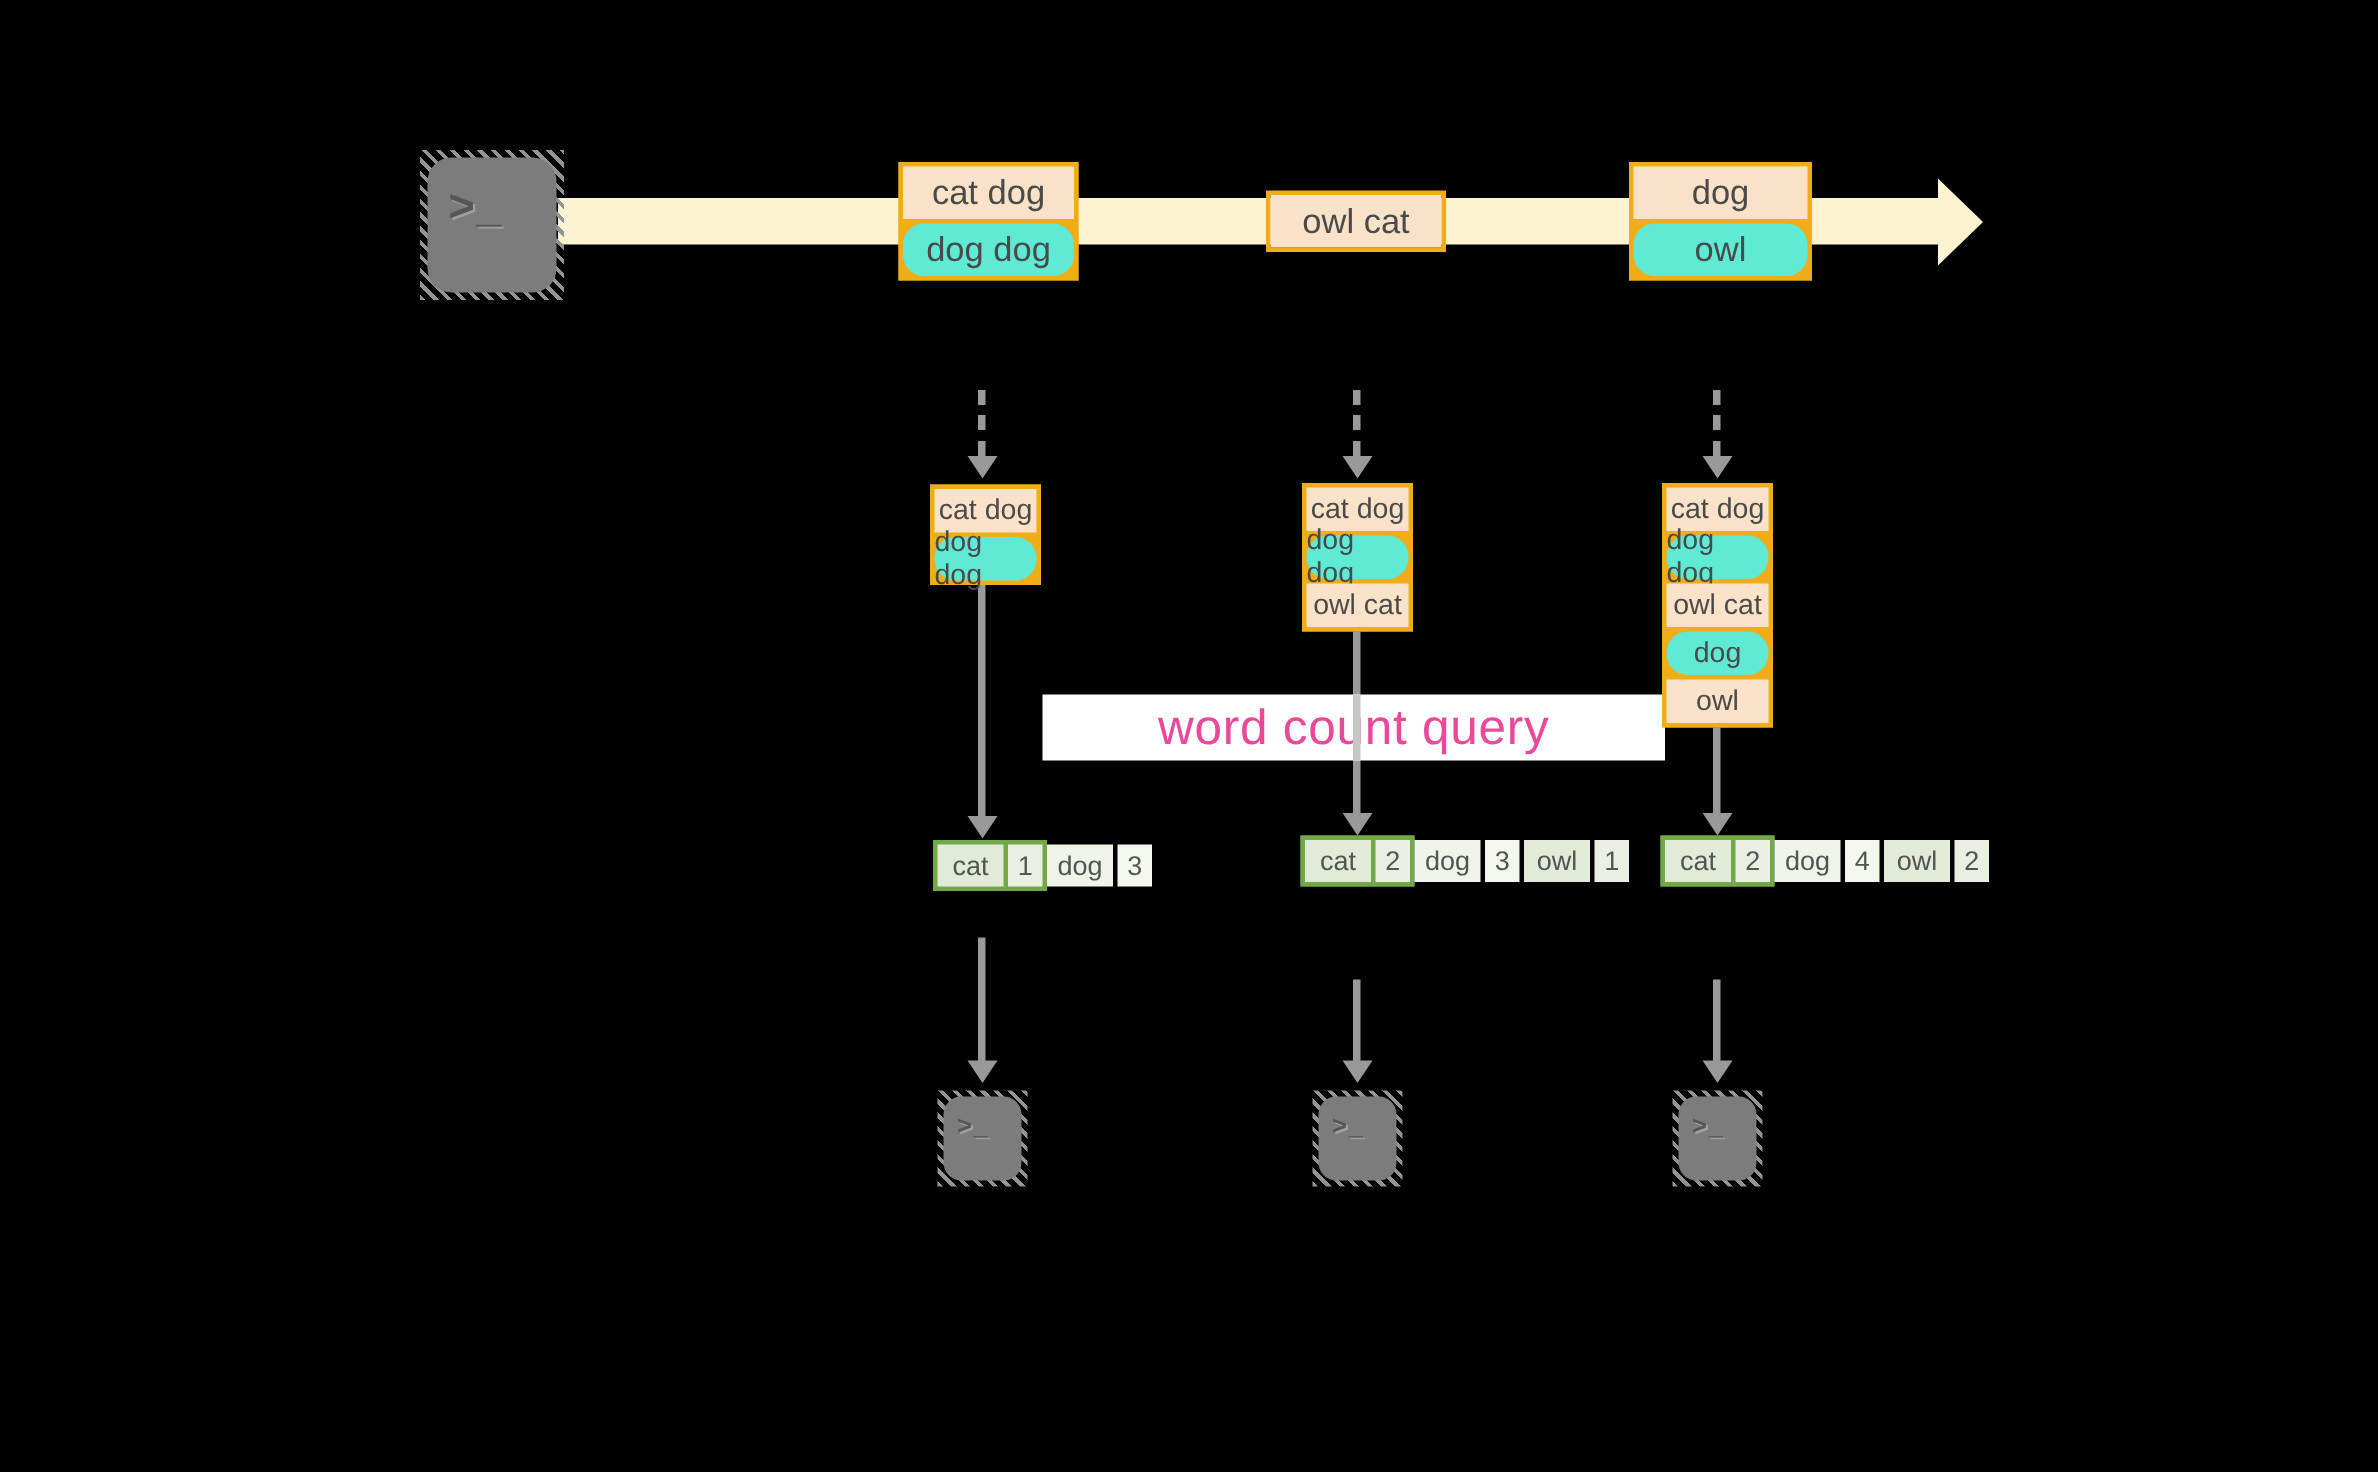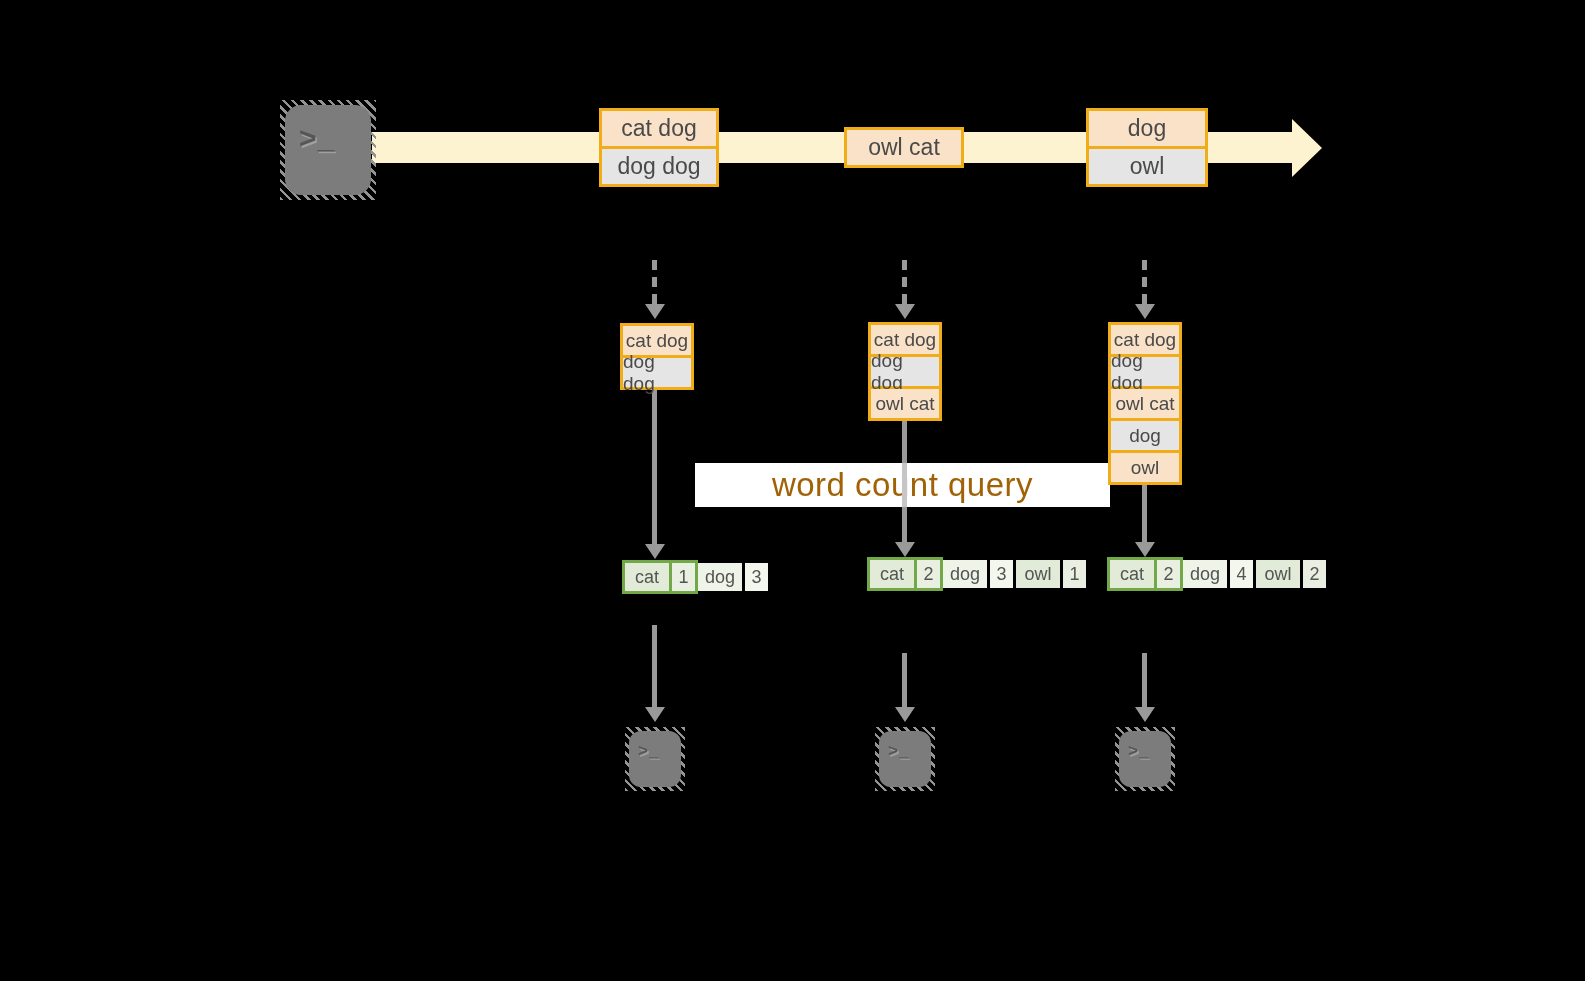--- a/index.html
+++ b/index.html
@@ -40,21 +40,21 @@
 
   
   .obox{
     box-sizing:border-box;border:3px solid #f0ad18;background:#f0ad18;
     display:flex;flex-direction:column;gap:3px;z-index:5;
   }
   .orow{display:flex;align-items:center;justify-content:center;color:#4a4a4a;}
   .obox-lg .orow{height:35px;font-size:23px;}
   .obox-sm .orow{height:29px;font-size:19px;}
   .fill-a{background:#f9e2c7;}
-  .fill-b{background:#e5e5e5;}
+  .fill-b{background:#5eead4;border-radius:14px;}
 
   
   .gtable{
     box-sizing:border-box;border:3px solid #72a848;background:#72a848;
     display:flex;flex-direction:row;gap:3px;width:76px;z-index:5;
   }
   .grow{display:flex;gap:3px;height:28px;}
   .gword,.gcount{display:flex;align-items:center;justify-content:center;font-size:18px;color:#545454;}
   .gword{width:44px;}
   .gcount{width:23px;}
@@ -69,21 +69,21 @@
     border-left:10px solid transparent;border-right:10px solid transparent;
     border-top:15px solid #999;
   }
 
   
   .qlabel{
     left:695px;top:463px;width:415px;height:44px;background:#fff;z-index:2;
     display:flex;align-items:center;justify-content:center;
   }
   .qlabel span{
-    position:relative;z-index:4;font-size:33px;color:#a16207;letter-spacing:.5px;
+    position:relative;z-index:4;font-size:33px;color:#ec4899;letter-spacing:.5px;
   }
   .line-through-label{left:902px;top:463px;width:5px;height:44px;background:#c6c6c6;z-index:3;}
 </style>
 </head>
 <body>
 
 <div class="canvas">
 
   <div class="abs band"></div>
   <div class="abs band-head"></div>

